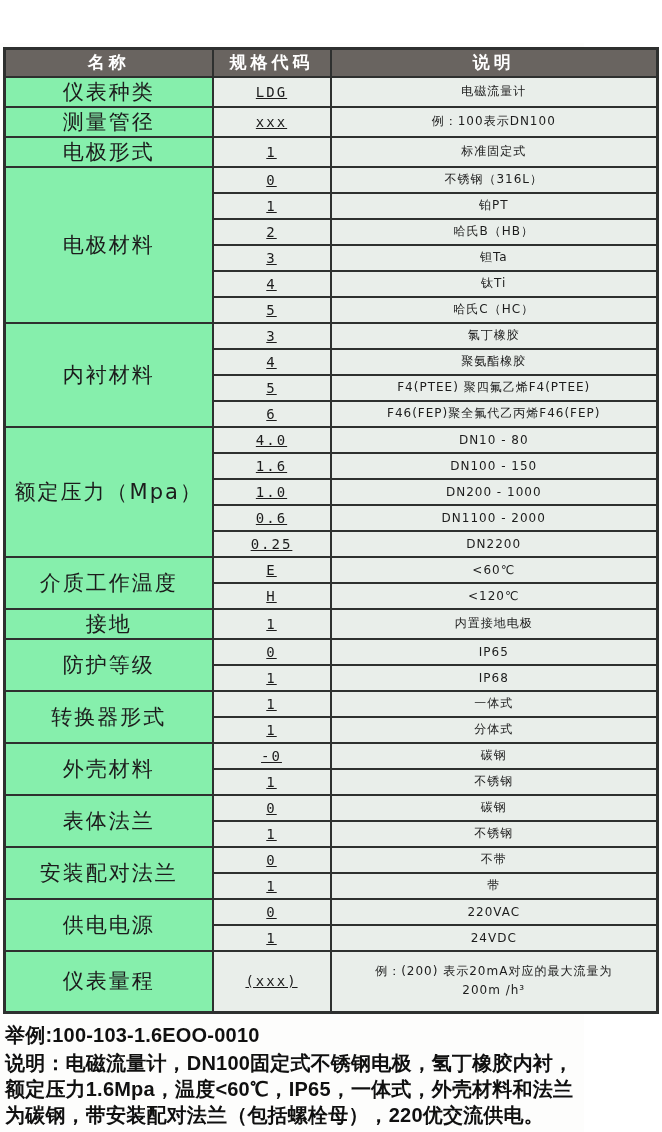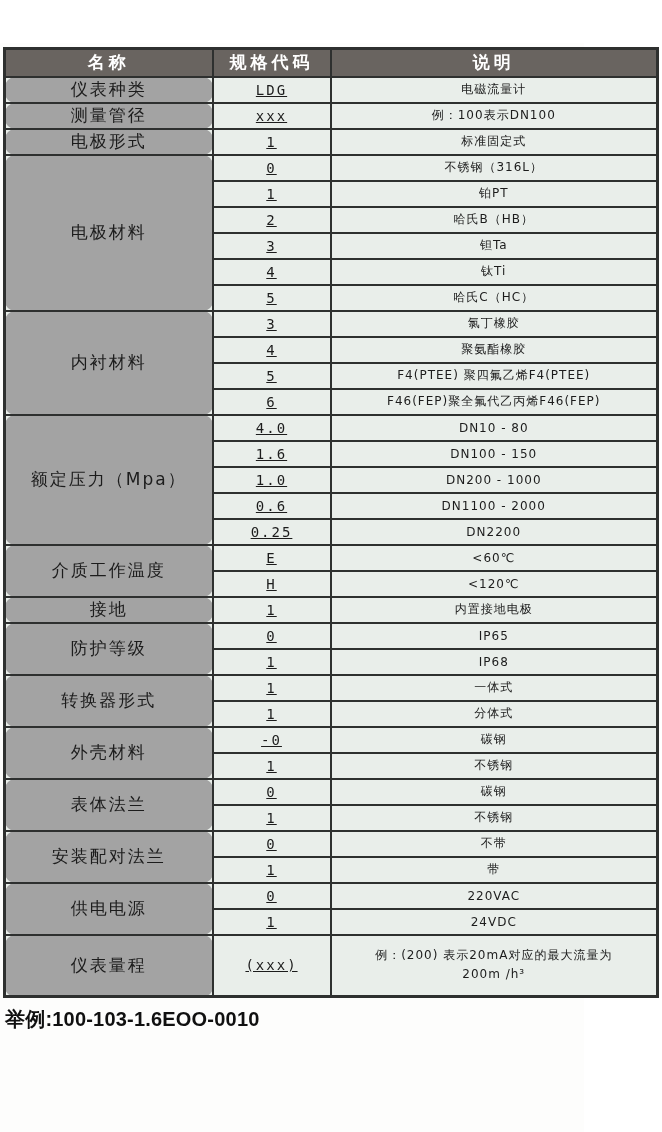--- a/index.html
+++ b/index.html
@@ -39,24 +39,23 @@
   }
   td {
     border: 2px solid #2e302f;
     height: 26px;
     text-align: center;
     vertical-align: middle;
     color: #1c1c1c;
     padding: 0 2px;
   }
   td.name-cell {
-    font-size: 17px;
+    font-size: 21px;
     letter-spacing: 2px;
-    background: #a3a3a3;
-    border-radius: 10px;
+    background: #86efac;
   }
   td.code-cell {
     font-family: "DejaVu Sans Mono", monospace;
     font-size: 14px;
     letter-spacing: 2px;
     text-decoration: underline;
   }
   td.desc-cell {
     font-size: 12px;
     letter-spacing: 1px;
@@ -247,15 +246,16 @@
         <tr class="tall-row">
           <td rowspan="1" class="name-cell">仪表量程</td>
           <td class="code-cell">(xxx)</td>
           <td class="desc-cell">例：(200) 表示20mA对应的最大流量为200m /h³</td>
         </tr>
       </tbody>
   </table>
 
   <div class="footer">
     <div class="footer-line">举例:100-103-1.6EOO-0010</div>
+    <div class="footer-line">说明：电磁流量计，DN100固定式不锈钢电极，氢丁橡胶内衬，额定压力1.6Mpa，温度&lt;60℃，IP65，一体式，外壳材料和法兰为碳钢，带安装配对法兰（包括螺栓母），220优交流供电。</div>
   </div>
 
 </div>
 
 </body></html>

